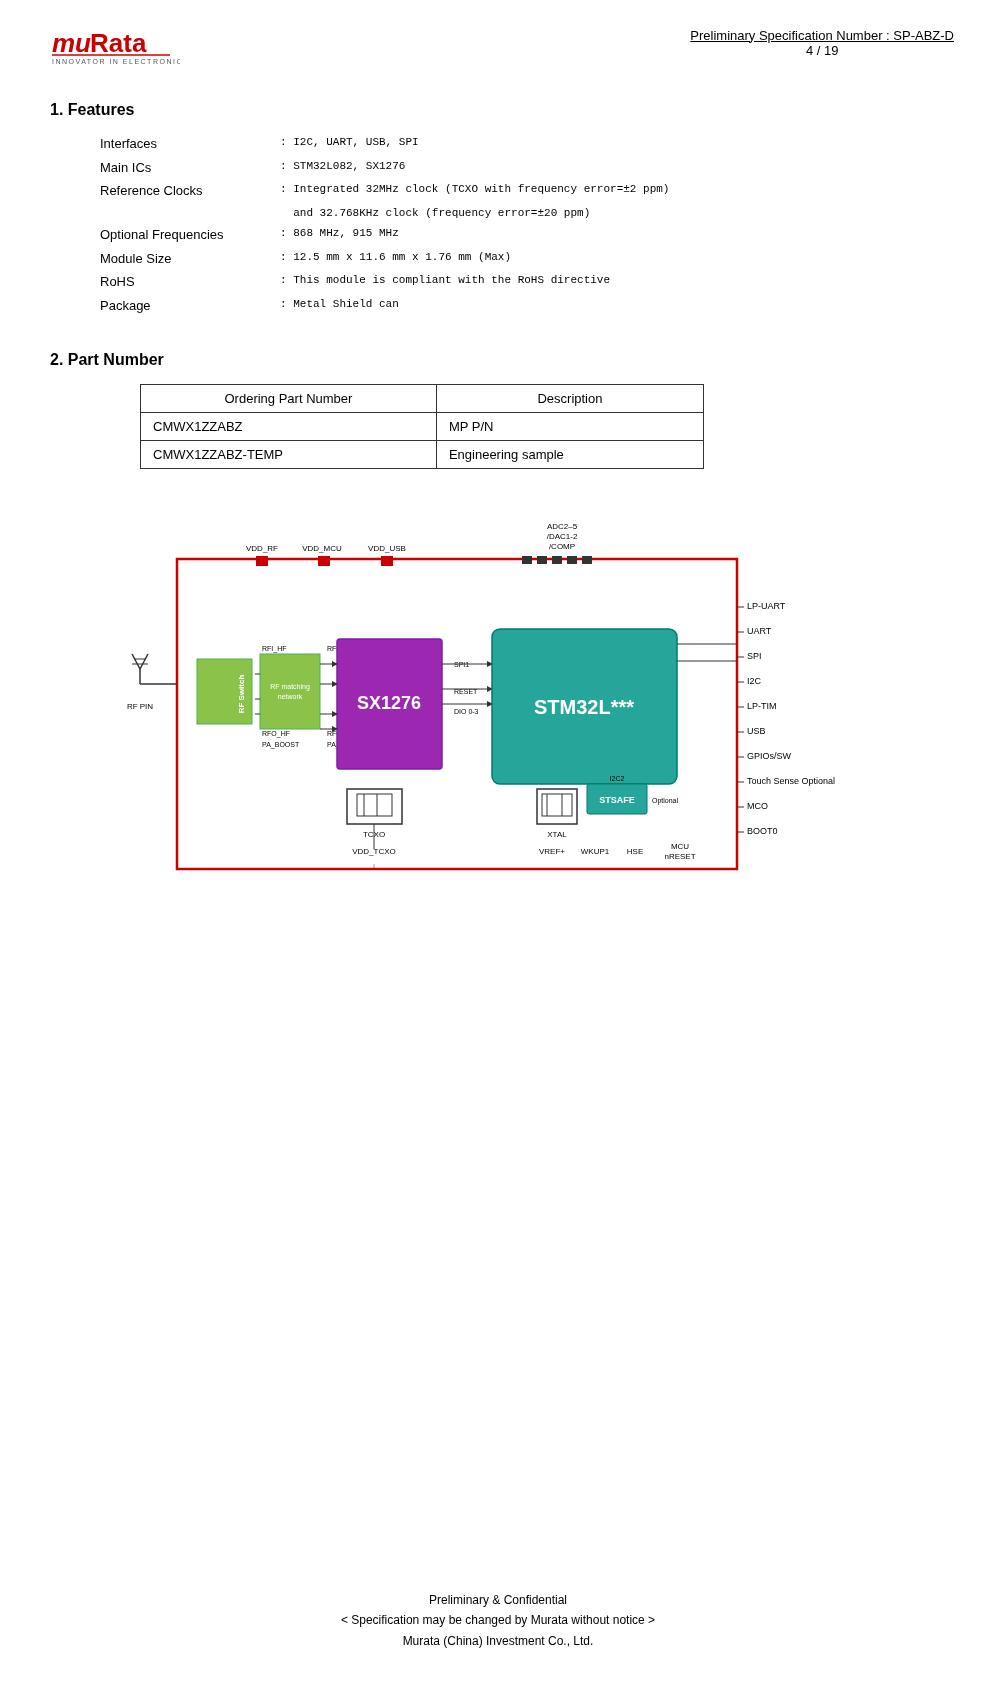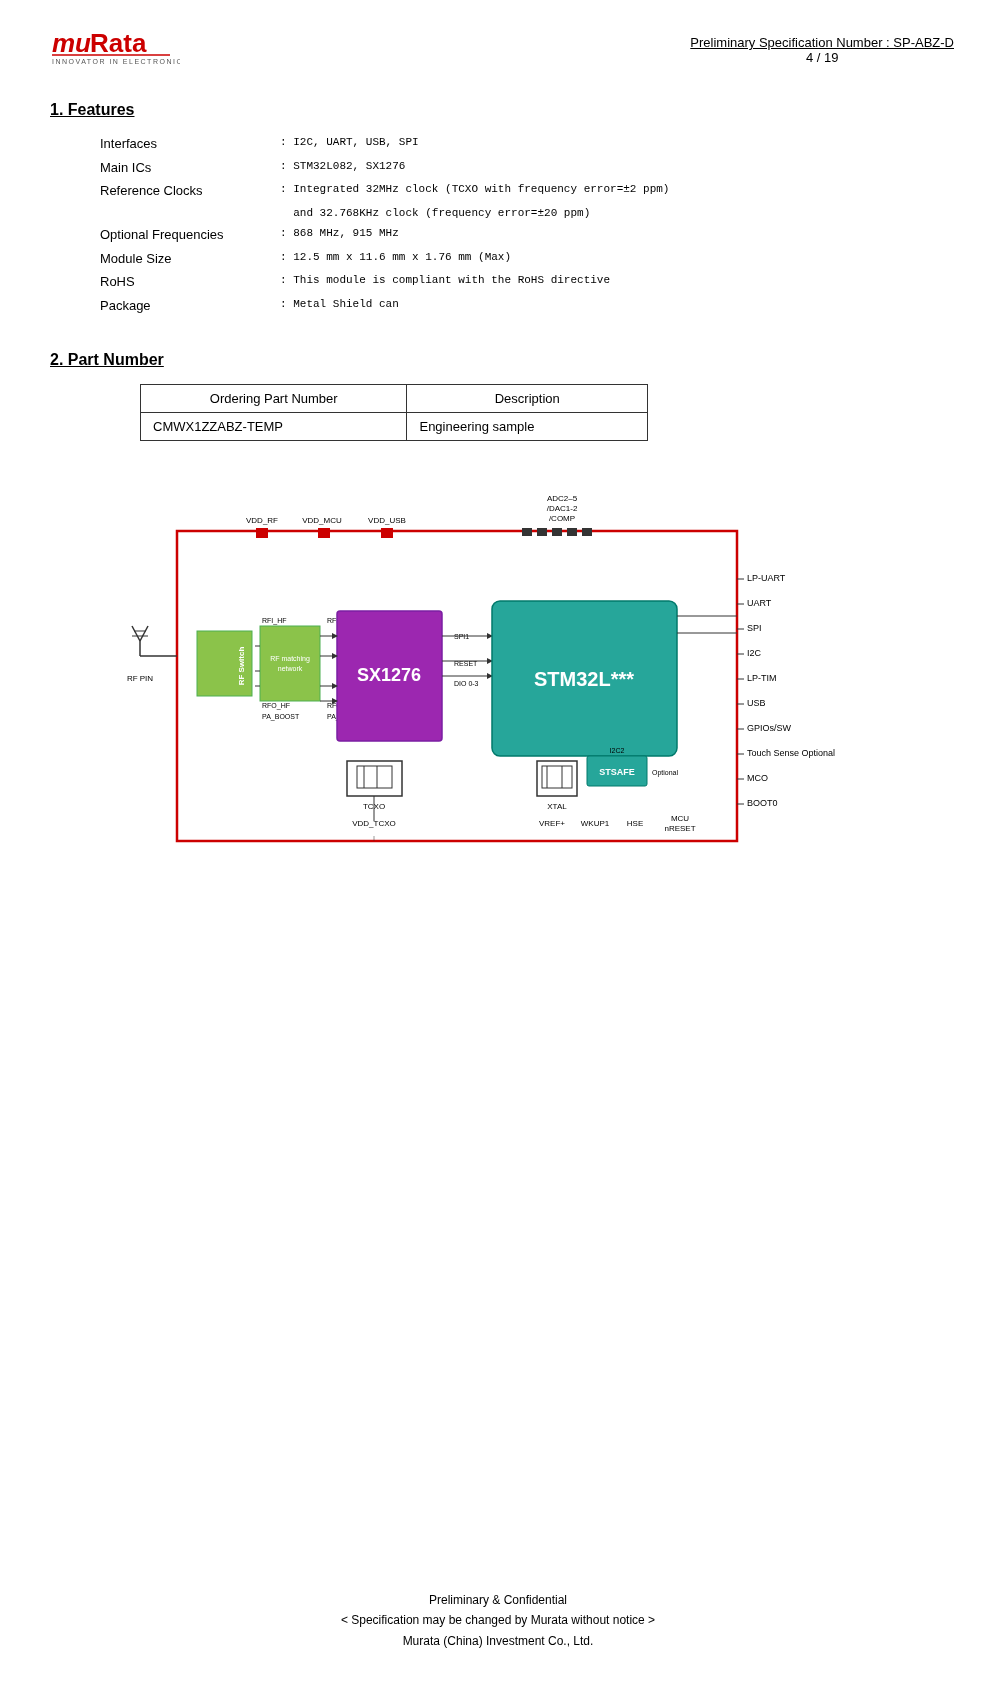--- a/index.html
+++ b/index.html
@@ -17,21 +17,21 @@
       width: 1004px;
       min-height: 1681px;
       padding: 20px 50px 40px 50px;
       position: relative;
     }
 
     
     .header {
       display: flex;
       justify-content: space-between;
-      align-items: flex-end;
+      align-items: center;
       margin-bottom: 30px;
     }
 
     .logo-area {
       display: flex;
       flex-direction: column;
       align-items: flex-start;
     }
 
     .header-right {
@@ -48,21 +48,20 @@
     }
 
     
     .section {
       margin-bottom: 30px;
     }
 
     .section-title {
       font-size: 16px;
       font-weight: bold;
-      text-decoration: underline;
       margin-bottom: 15px;
       margin-top: 36px;
     }
 
     
     .features-table {
       margin-left: 50px;
     }
 
     .feature-row {
@@ -79,21 +78,21 @@
     .feature-value {
       font-size: 11px;
       flex: 1;
       font-family: Liberation Mono, monospace;
     }
 
     
     .part-table {
       margin-left: 90px;
       border-collapse: collapse;
-      width: 508px;
+      width: 564px;
     }
 
     .part-table th, .part-table td {
       border: 1px solid #333;
       padding: 6px 12px;
       font-size: 13px;
     }
 
     .part-table th {
       background: #fff;
@@ -188,20 +187,24 @@
     <div class="section-title">2. Part Number</div>
     <table class="part-table">
       <thead>
         <tr>
           <th>Ordering Part Number</th>
           <th>Description</th>
         </tr>
       </thead>
       <tbody>
         <tr>
+          <td>CMWX1ZZABZ</td>
+          <td>MP P/N</td>
+        </tr>
+        <tr>
           <td>CMWX1ZZABZ-TEMP</td>
           <td>Engineering sample</td>
         </tr>
       </tbody>
     </table>
   </div>
 
   <div class="section">
 
     <div class="block-diagram-container">

